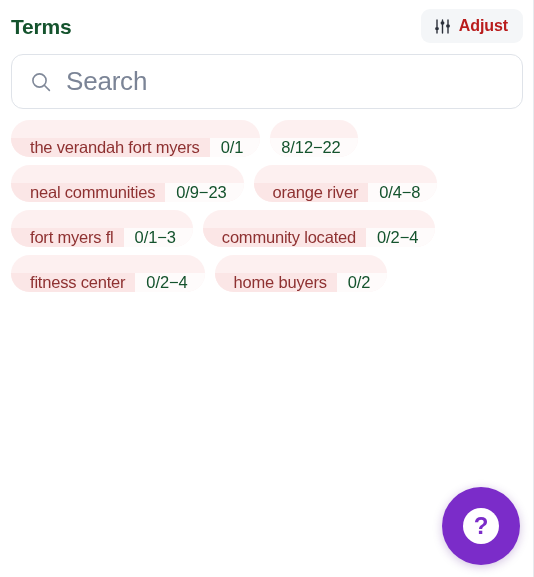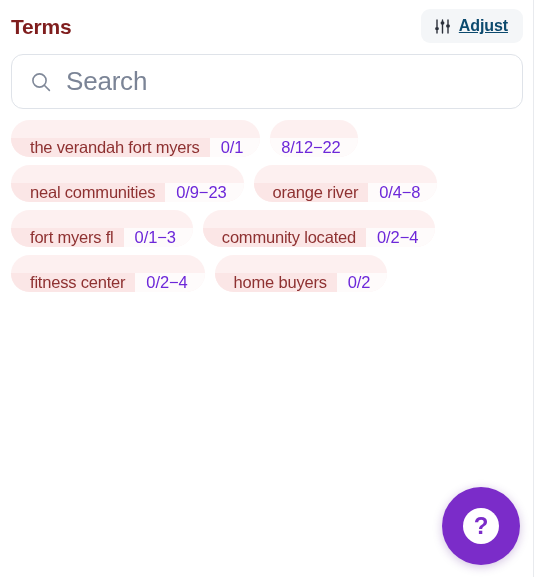--- a/index.html
+++ b/index.html
@@ -38,21 +38,21 @@
     display: flex;
     align-items: center;
     justify-content: space-between;
     height: 52px;
     padding: 0 2px 0 2px;
   }
 
   .page-title {
     font-size: 21px;
     font-weight: bold;
-    color: #7f1d1d;
+    color: #14532d;
     letter-spacing: -0.2px;
     line-height: 1;
   }
 
   .adjust-button {
     display: flex;
     align-items: center;
     gap: 8px;
     background: #f4f6f8;
     border: none;
@@ -66,24 +66,23 @@
   .adjust-icon {
     display: block;
     width: 17px;
     height: 17px;
     flex: 0 0 auto;
   }
 
   .adjust-label {
     font-size: 16px;
     font-weight: bold;
-    color: #0c4a6e;
+    color: #b91c1c;
     letter-spacing: -0.1px;
     line-height: 1;
-    text-decoration: underline;
   }
 
   
   .search-wrap {
     position: relative;
     margin: 2px 2px 0 2px;
     height: 55px;
     border: 1px solid #dfe3e9;
     border-radius: 12px;
     background: #ffffff;
@@ -145,21 +144,21 @@
     font-size: 16.5px;
     letter-spacing: -0.2px;
     padding: 0 10px 0 19px;
     white-space: nowrap;
   }
 
   .term-count {
     display: flex;
     align-items: center;
     background: #fefbfb;
-    color: #6d28d9;
+    color: #14532d;
     font-size: 16.5px;
     letter-spacing: -0.1px;
     padding: 0 17px 0 11px;
     white-space: nowrap;
   }
 
   
   .help-fab {
     position: absolute;
     right: 14px;

